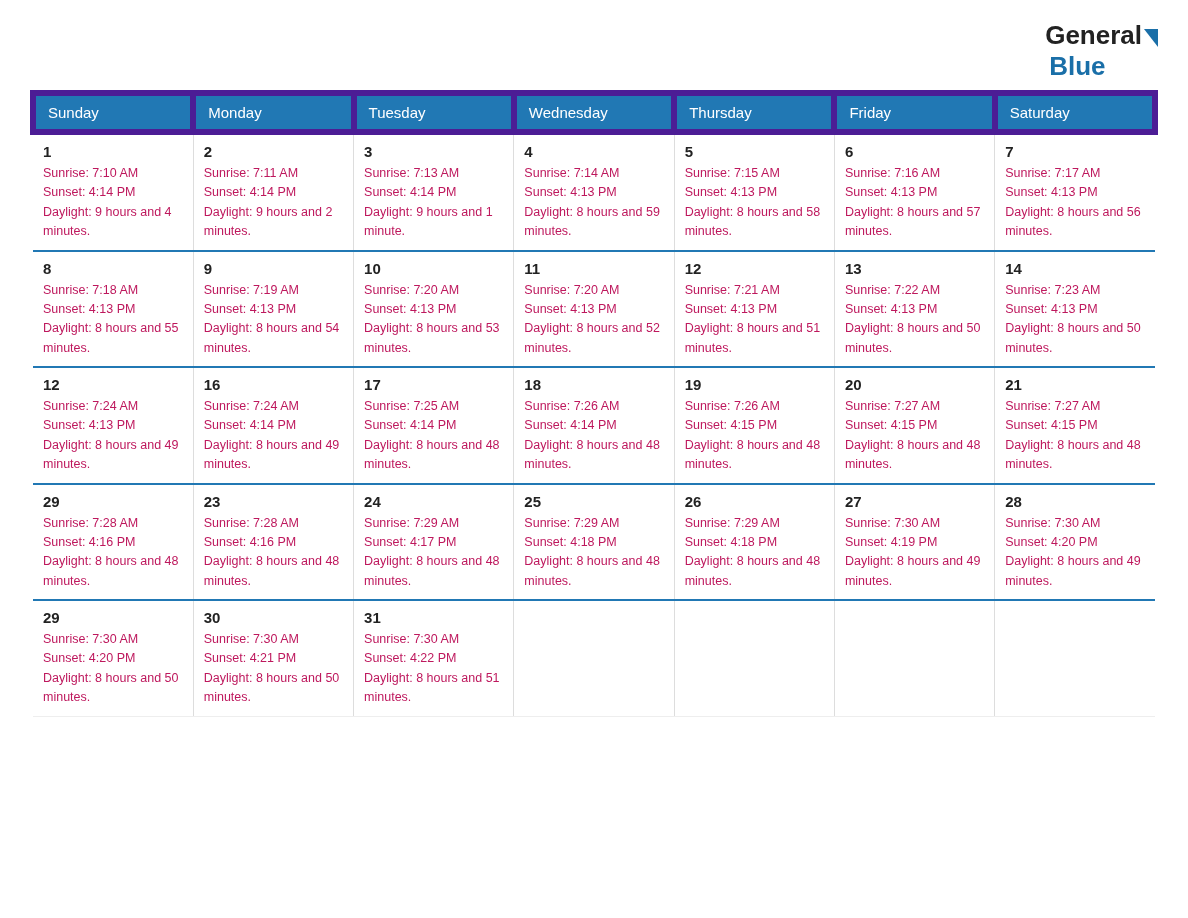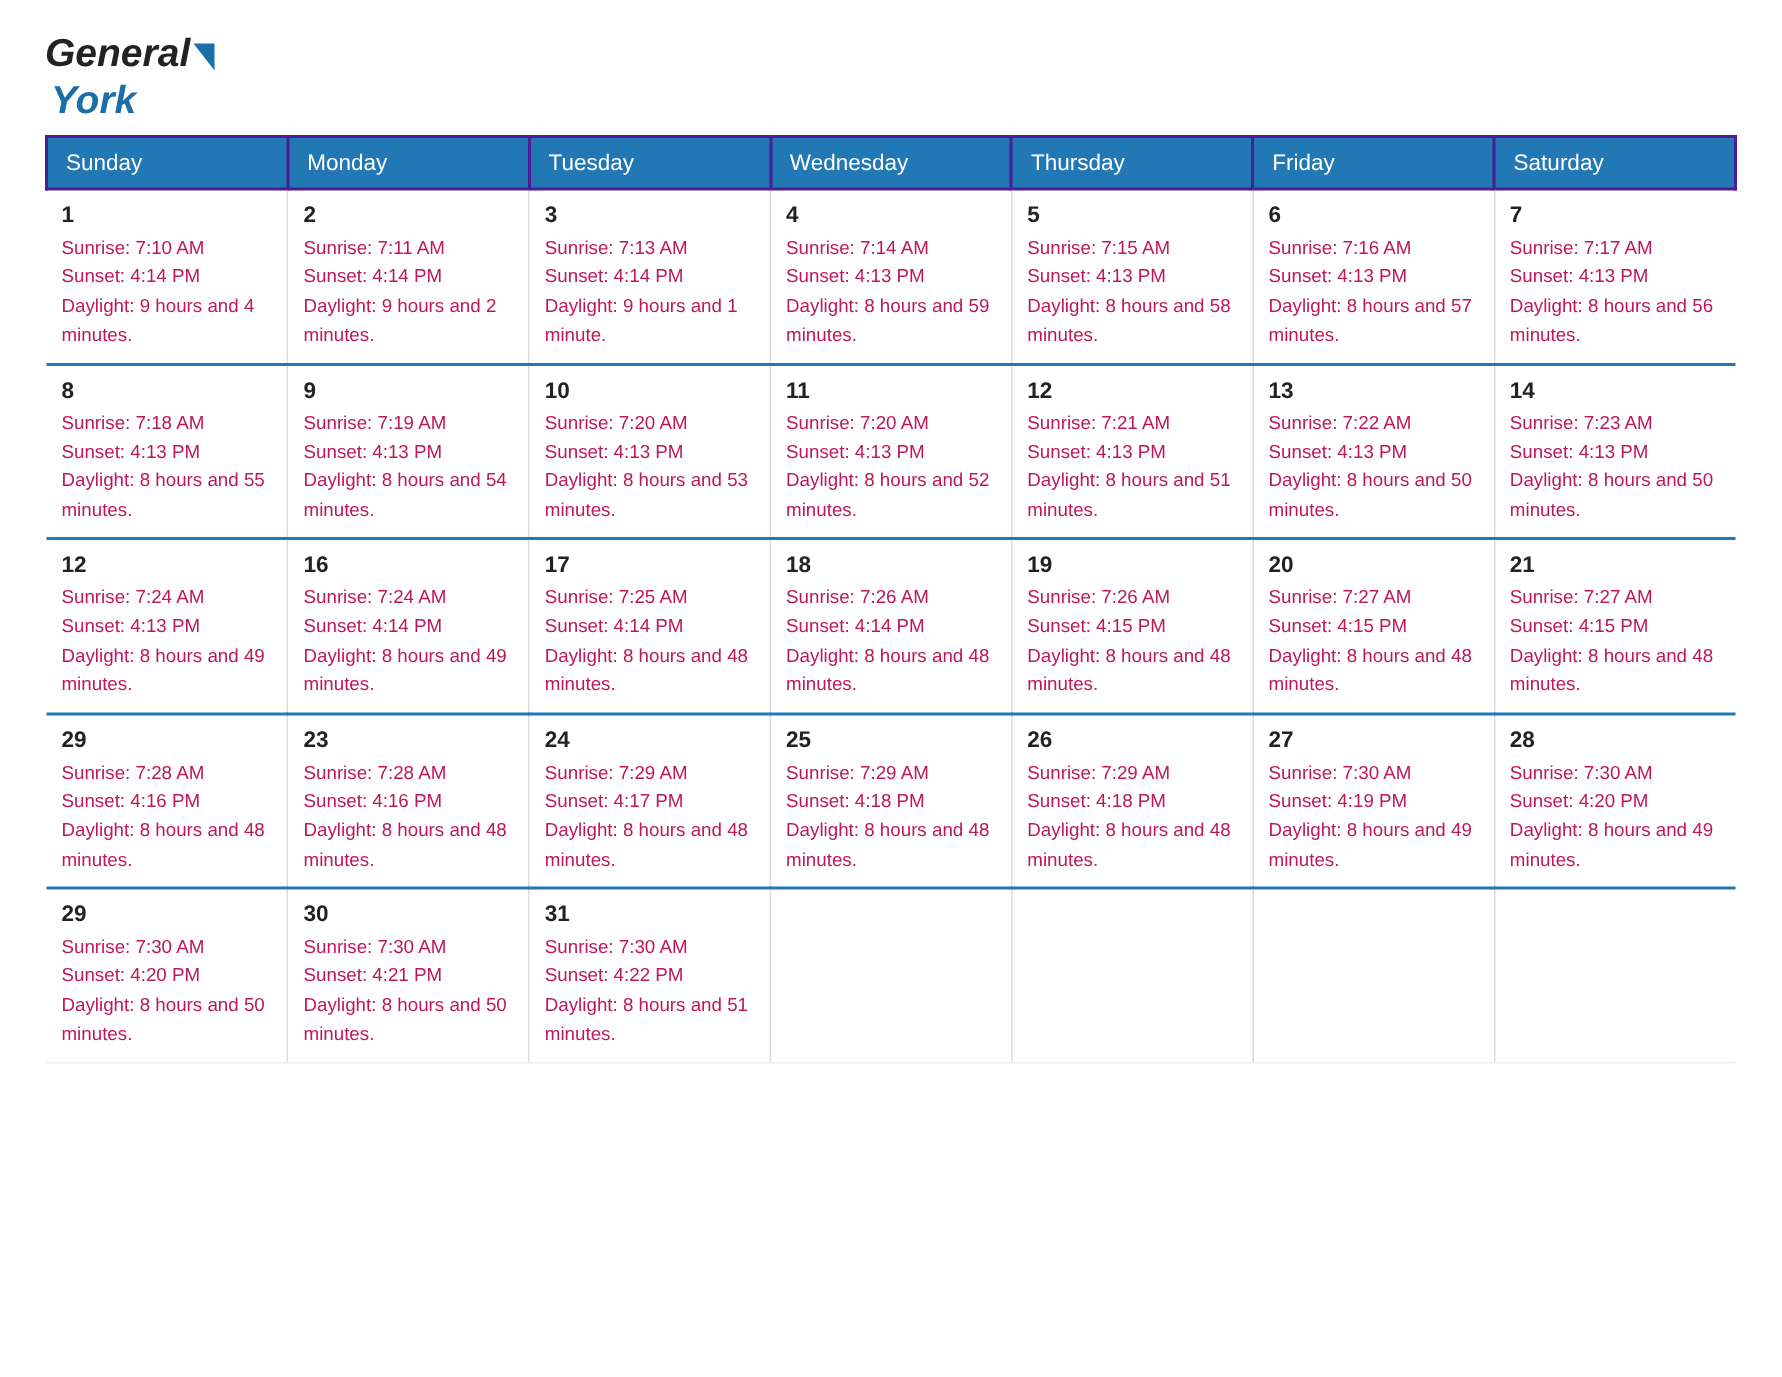--- a/index.html
+++ b/index.html
@@ -8,23 +8,22 @@
       background: #fff;
       color: #222;
       width: 1188px;
       min-height: 918px;
     }
     .page {
       padding: 20px 30px 30px 30px;
     }
     .header {
       display: flex;
-      justify-content: flex-start;
+      justify-content: flex-end;
       align-items: flex-start;
-      font-style: italic;
     }
     .logo {
       display: flex;
       flex-direction: column;
       align-items: flex-start;
     }
     .logo-text {
       display: flex;
       align-items: center;
       font-size: 26px;
@@ -69,21 +68,21 @@
     }
     thead tr {
       background-color: #2178b4;
     }
     thead th {
       color: #fff;
       font-size: 15px;
       font-weight: normal;
       padding: 8px 12px;
       text-align: left;
-      border: 2px solid #4c1d95;
+      border: 6px solid #4c1d95;
     }
     tbody tr {
       border-top: 2px solid #2178b4;
     }
     tbody td {
       vertical-align: top;
       padding: 8px 10px;
       font-size: 13px;
       color: #222;
       border-right: 1px solid #ddd;
@@ -113,21 +112,21 @@
 <body>
 
 <div class="page">
   <div class="header">
     <div class="logo">
       <div class="logo-text">
         <span class="logo-general">General</span>
         <span class="logo-arrow"></span>
       </div>
       <div style="margin-left:2px;">
-        <span class="logo-blue">York</span>
+        <span class="logo-blue">Blue</span>
       </div>
     </div>
   </div>
 
   <table>
     <thead>
       <tr>
       <th>Sunday</th>
           <th>Monday</th>
           <th>Tuesday</th>

